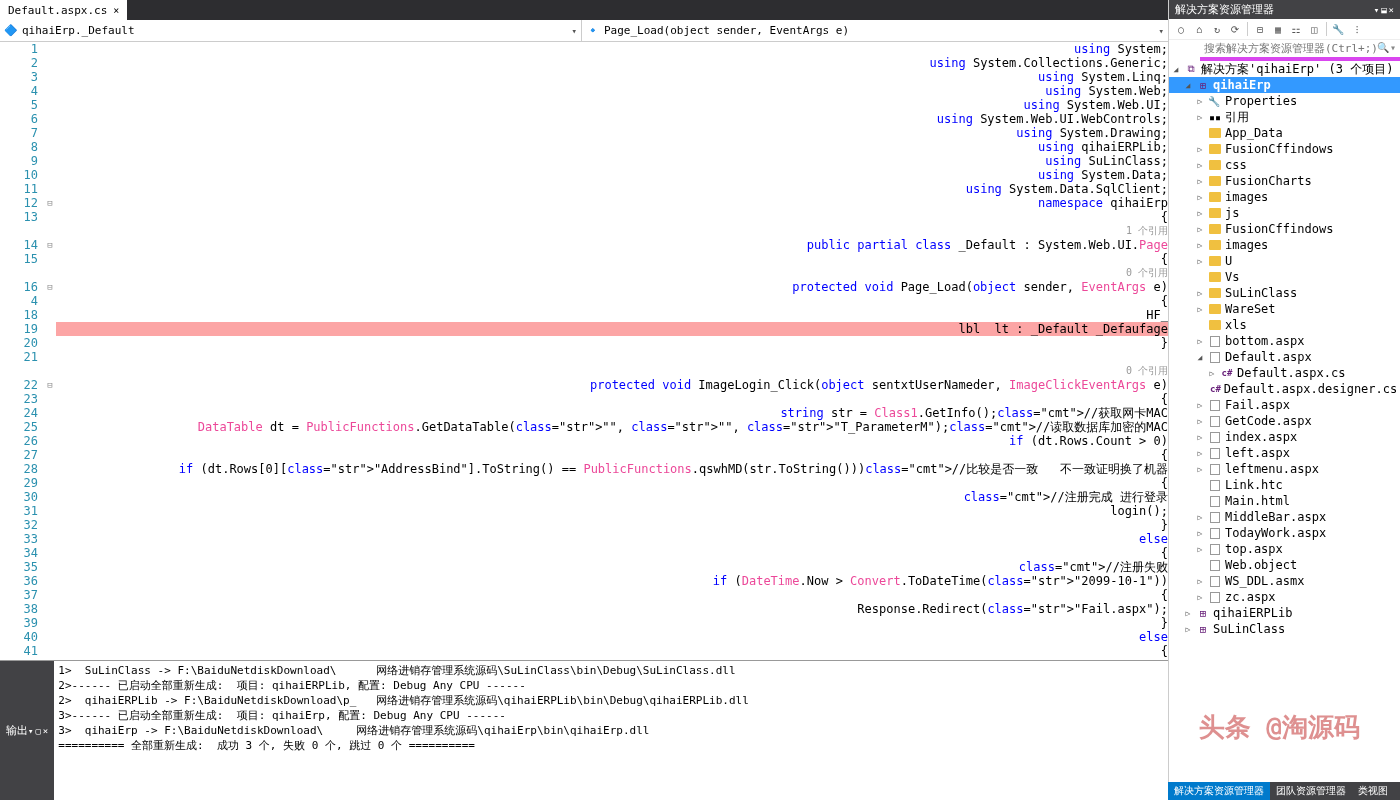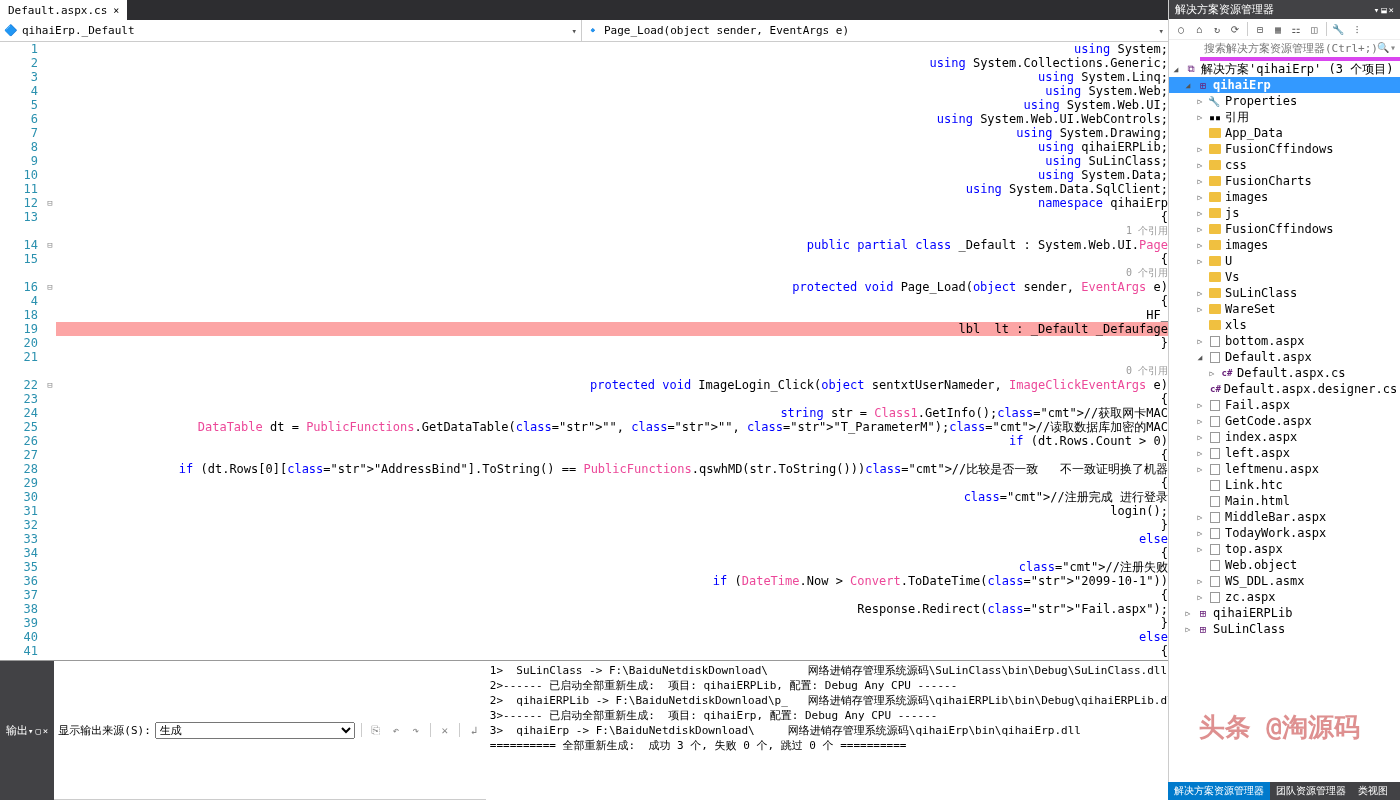--- a/index.html
+++ b/index.html
@@ -187,34 +187,20 @@
     </div>
     <div class="output-panel">
       <div class="output-title">
         <span>输出</span>
         <span class="wintool">
           <span>▾</span>
           <span>▢</span>
           <span>×</span>
         </span>
       </div>
-      <div class="output-toolbar">
-        <span>显示输出来源(S):</span>
-        <select>
-          <option>生成</option>
-        </select>
-        <span class="sep"></span>
-        <span class="tool-icon">⎘</span>
-        <span class="tool-icon">↶</span>
-        <span class="tool-icon">↷</span>
-        <span class="sep"></span>
-        <span class="tool-icon">✕</span>
-        <span class="sep"></span>
-        <span class="tool-icon">↲</span>
-      </div>
       <div class="output-text">1&gt;  SuLinClass -&gt; F:\BaiduNetdiskDownload\      网络进销存管理系统源码\SuLinClass\bin\Debug\SuLinClass.dll
 2&gt;------ 已启动全部重新生成:  项目: qihaiERPLib, 配置: Debug Any CPU ------
 2&gt;  qihaiERPLib -&gt; F:\BaiduNetdiskDownload\p_   网络进销存管理系统源码\qihaiERPLib\bin\Debug\qihaiERPLib.dll
 3&gt;------ 已启动全部重新生成:  项目: qihaiErp, 配置: Debug Any CPU ------
 3&gt;  qihaiErp -&gt; F:\BaiduNetdiskDownload\     网络进销存管理系统源码\qihaiErp\bin\qihaiErp.dll
 ========== 全部重新生成:  成功 3 个, 失败 0 个, 跳过 0 个 ==========</div>
     </div>
   </div>
 
   <div class="right-pane">

